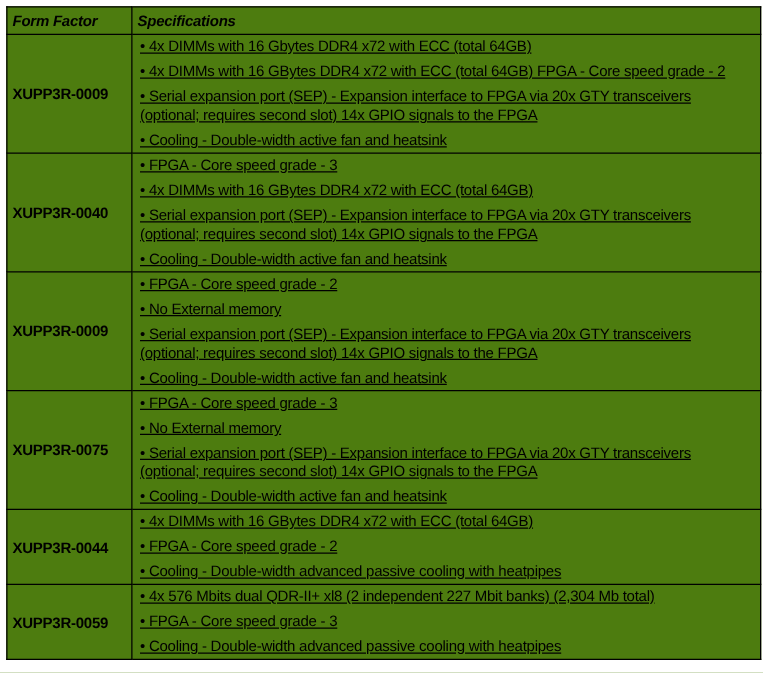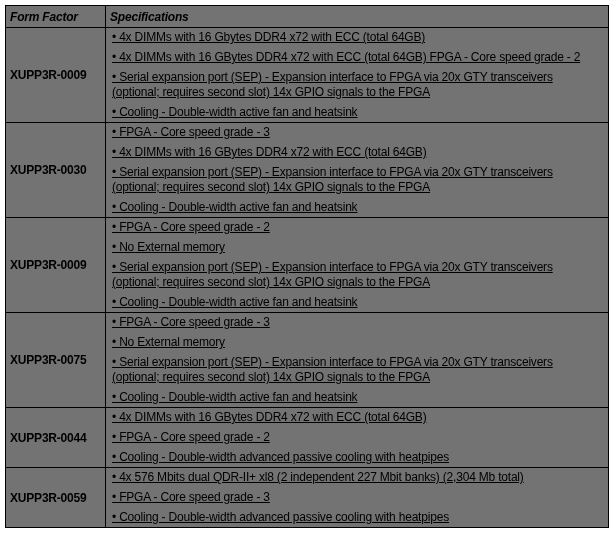--- a/index.html
+++ b/index.html
@@ -14,21 +14,21 @@
   }
   .page {
     position: absolute;
     left: 5px;
     top: 5px;
   }
   table.spec-table {
     border-collapse: collapse;
     table-layout: fixed;
     width: 603px;
-    background: #737373;
+    background: #4d7c0f;
   }
   table.spec-table th,
   table.spec-table td {
     border: 1.5px solid #000000;
     vertical-align: middle;
     font-size: 12px;
     letter-spacing: -0.2px;
     overflow: hidden;
   }
   col.ff-col   { width: 100px; }
@@ -78,21 +78,21 @@
           <td class="ff-cell">XUPP3R-0009</td>
           <td class="spec-cell">
             <p class="spec">• 4x DIMMs with 16 Gbytes DDR4 x72 with ECC (total 64GB)</p>
             <p class="spec">• 4x DIMMs with 16 GBytes DDR4 x72 with ECC (total 64GB) FPGA - Core speed grade - 2</p>
             <p class="spec">• Serial expansion port (SEP) - Expansion interface to FPGA via 20x GTY transceivers
 (optional; requires second slot) 14x GPIO signals to the FPGA</p>
             <p class="spec">• Cooling - Double-width active fan and heatsink</p>
           </td>
         </tr>
         <tr>
-          <td class="ff-cell">XUPP3R-0030</td>
+          <td class="ff-cell">XUPP3R-0040</td>
           <td class="spec-cell">
             <p class="spec">• FPGA - Core speed grade - 3</p>
             <p class="spec">• 4x DIMMs with 16 GBytes DDR4 x72 with ECC (total 64GB)</p>
             <p class="spec">• Serial expansion port (SEP) - Expansion interface to FPGA via 20x GTY transceivers
 (optional; requires second slot) 14x GPIO signals to the FPGA</p>
             <p class="spec">• Cooling - Double-width active fan and heatsink</p>
           </td>
         </tr>
         <tr>
           <td class="ff-cell">XUPP3R-0009</td>

